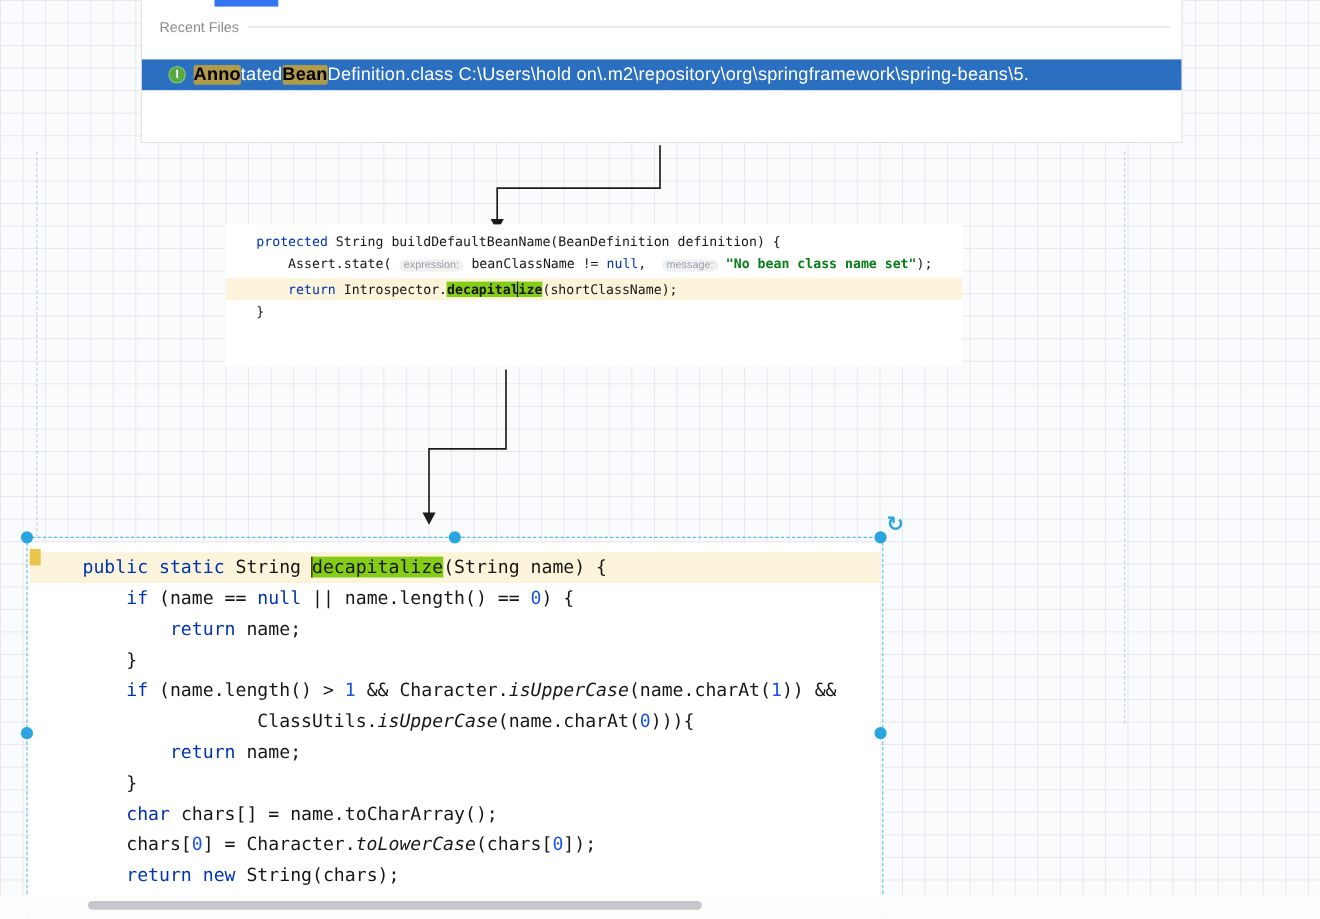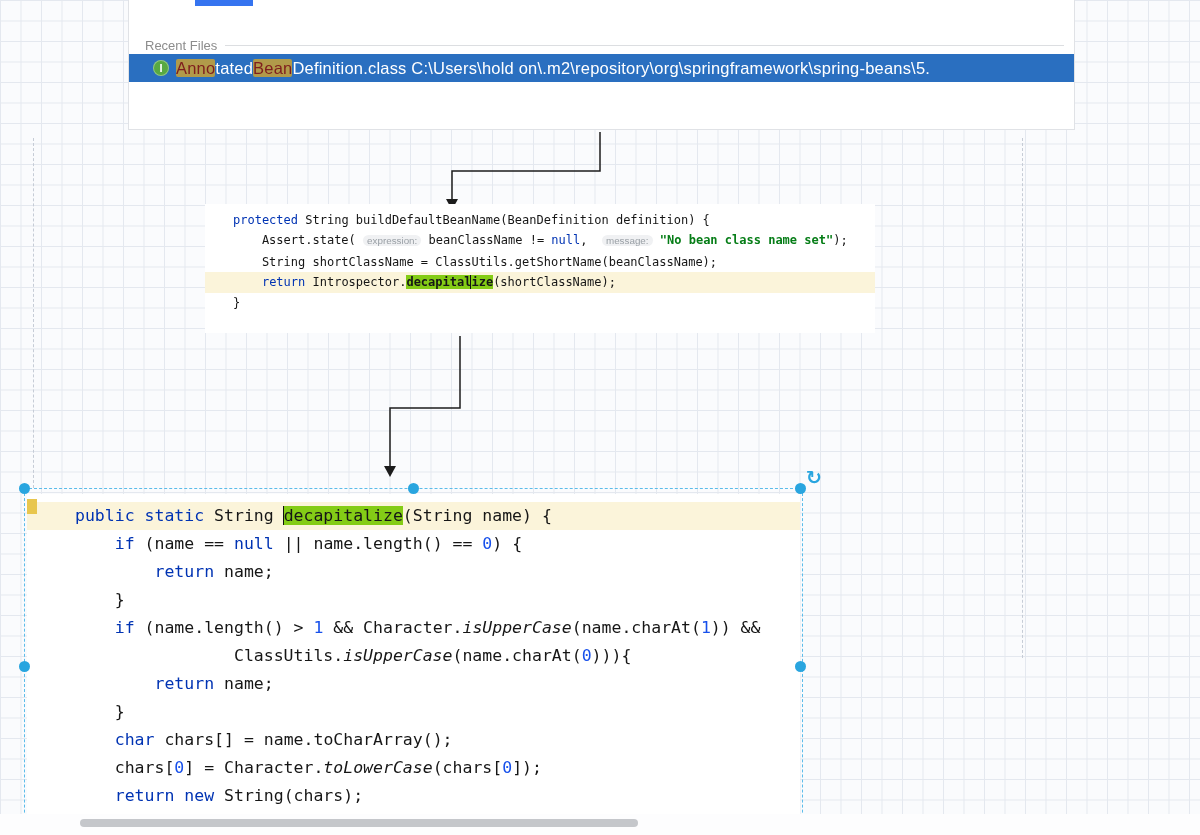--- a/index.html
+++ b/index.html
@@ -19,39 +19,39 @@
   .guide { position: absolute; width: 0; border-left: 1px dashed #c6ccd6; }
   .guide-left  { left: 33px;  top: 138px; height: 350px; }
   .guide-right { left: 1022px; top: 138px; height: 520px; }
 
   
   .recent-panel {
     position: absolute; left: 128px; top: 0; width: 947px; height: 130px;
     background: #fff; border: 1px solid #e0e2e6; border-top: none;
   }
   .tab-indicator { position: absolute; left: 66px; top: 0; width: 58px; height: 6px; background: #3574f0; }
-  .panel-header { position: absolute; left: 16px; right: 10px; top: 38px; display: flex; align-items: center; gap: 8px; }
+  .panel-header { position: absolute; left: 16px; right: 10px; top: 17px; display: flex; align-items: center; gap: 8px; }
   .panel-title { color: #8c8c8c; font-size: 13px; white-space: nowrap; }
   .panel-rule { flex: 1; height: 1px; background: #dcdee1; }
 
   .recent-row {
     position: absolute; left: 0; top: 54px; width: 100%; height: 28px;
     background: #2a6fc0; display: flex; align-items: center;
     padding-left: 24px; overflow: hidden; white-space: nowrap;
   }
   .iface-icon {
     width: 16px; height: 16px; border-radius: 50%; background: #58a942;
     color: #fff; font-size: 11px; font-weight: bold; font-style: normal;
     display: inline-flex; align-items: center; justify-content: center;
     margin-right: 7px; flex: 0 0 auto; box-shadow: inset 0 0 0 1px rgba(255,255,255,.35);
   }
   .iface-icon i { font-style: normal; }
   .row-text { color: #fff; font-size: 16.5px; letter-spacing: .2px; }
   .row-text .code-line { display: inline; white-space: pre; font-family: "Liberation Sans", sans-serif; }
-  .row-text .mh { background: #b19a4a; color: #7f1d1d; border-radius: 2px; }
+  .row-text .mh { background: #b19a4a; color: #000000; border-radius: 2px; font-weight: bold; }
 
   
   .arrows { position: absolute; left: 0; top: 0; width: 1200px; height: 835px; }
 
   
   .snippet { position: absolute; background: #fff; overflow: hidden;
     font-family: "DejaVu Sans Mono", monospace; color: #161616; }
   .snippet .code-line { white-space: pre; }
   .snippet-small { left: 205px; top: 204px; width: 670px; height: 129px; font-size: 12px; line-height: 20.4px; padding-top: 6px; }
   .snippet-small .code-line { padding-left: 28px; }
@@ -111,21 +111,20 @@
     </g>
     <g>
       <polyline points="460,336 460,408 390,408 390,468" fill="none" stroke="#1c1c1c" stroke-width="1.5"></polyline>
       <polygon points="384,466 396,466 390,477" fill="#1c1c1c"></polygon>
     </g>
   </svg>
 
   <div class="snippet snippet-small">
       <div class="code-line"><span class="kw">protected</span><span> String buildDefaultBeanName(BeanDefinition definition) {</span></div>
       <div class="code-line"><span>    Assert.state( </span><span class="hint">expression:</span><span> beanClassName != </span><span class="kw">null</span><span>,  </span><span class="hint">message:</span><span> </span><span class="str">"No bean class name set"</span><span>);</span></div>
-      <div class="code-line"><span>    String shortClassName = ClassUtils.getShortName(beanClassName);</span></div>
       <div class="code-line hl"><span>    </span><span class="kw">return</span><span> Introspector.</span><span class="b sel">decapital</span><span class="b sel cur">ize</span><span>(shortClassName);</span></div>
       <div class="code-line"><span>}</span></div>
     </div>
 
   <div class="snippet snippet-large">
       <div class="code-line hl"><span class="kw">public static</span><span> String </span><span class="sel cur">decapitalize</span><span>(String name) {</span></div>
       <div class="code-line"><span>    </span><span class="kw">if</span><span> (name == </span><span class="kw">null</span><span> || name.length() == </span><span class="num">0</span><span>) {</span></div>
       <div class="code-line"><span>        </span><span class="kw">return</span><span> name;</span></div>
       <div class="code-line"><span>    }</span></div>
       <div class="code-line"><span>    </span><span class="kw">if</span><span> (name.length() &gt; </span><span class="num">1</span><span> &amp;&amp; Character.</span><span class="it">isUpperCase</span><span>(name.charAt(</span><span class="num">1</span><span>)) &amp;&amp;</span></div>

